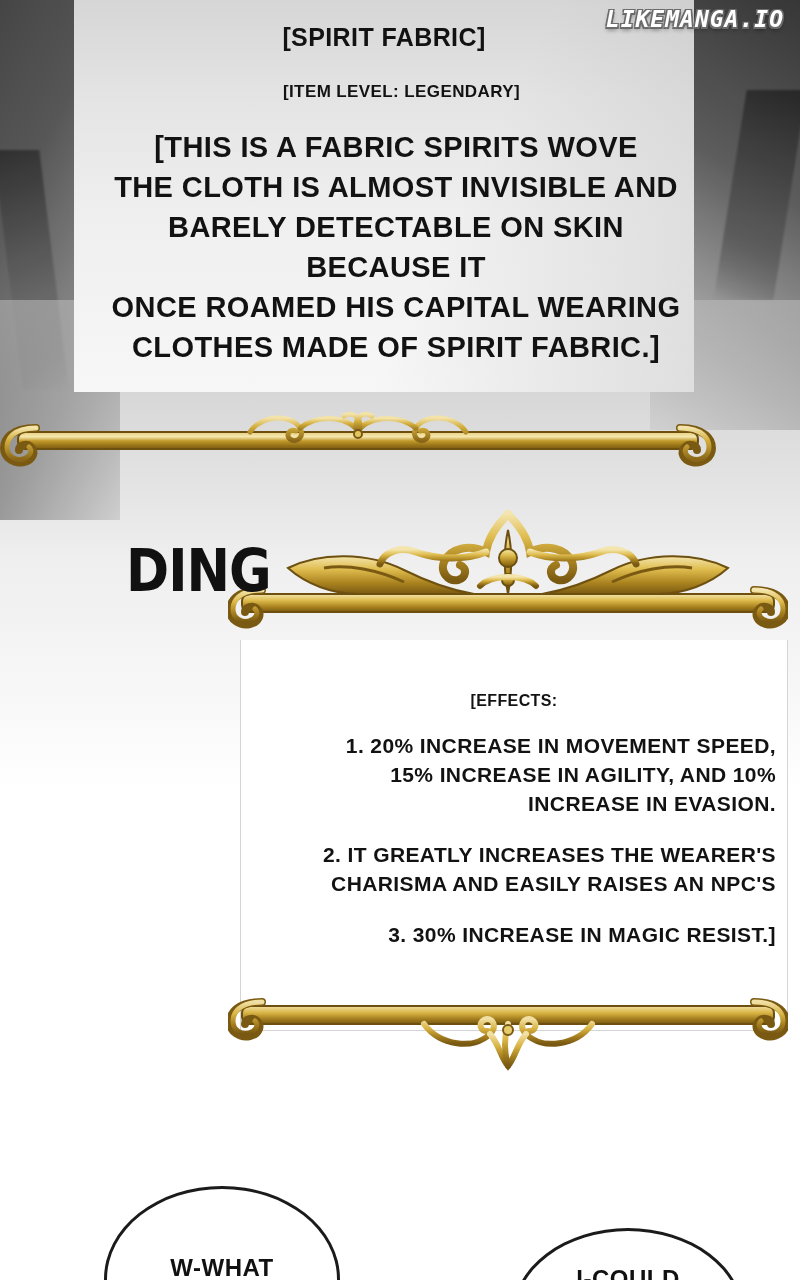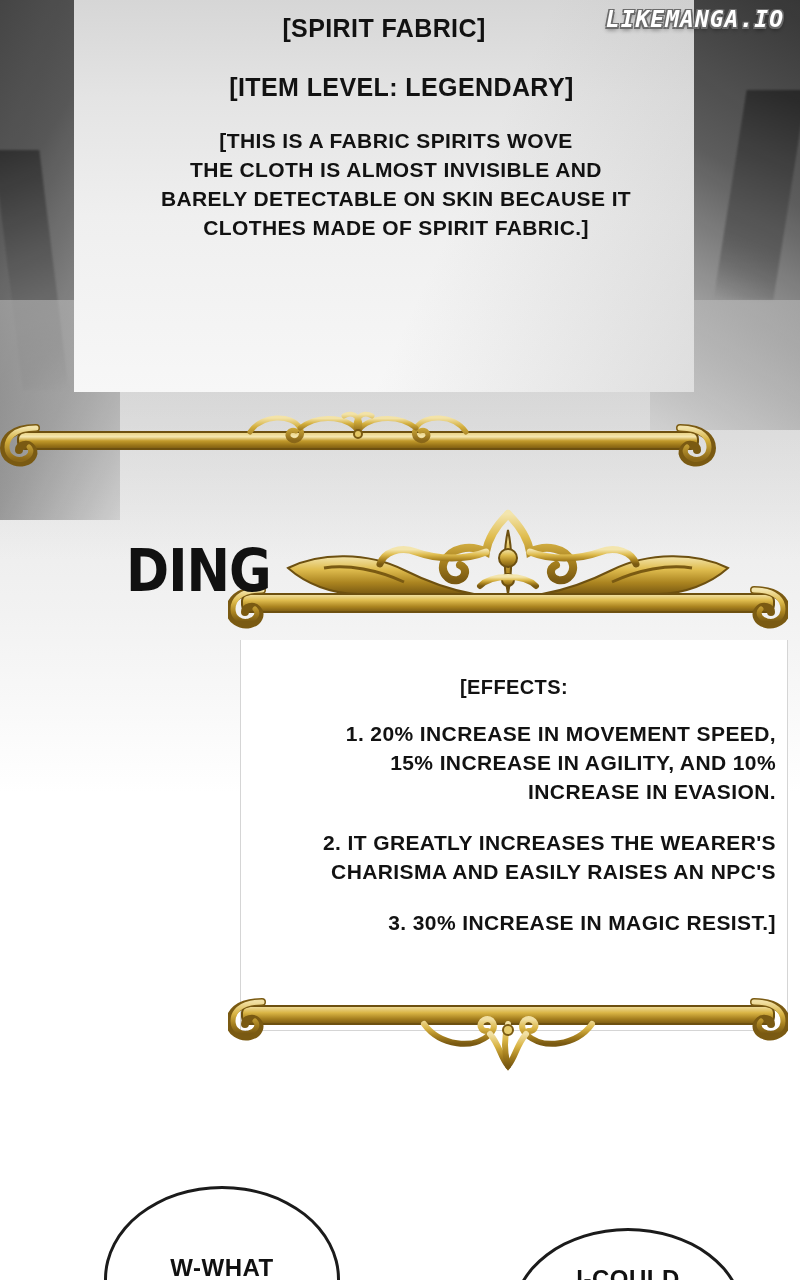--- a/index.html
+++ b/index.html
@@ -121,29 +121,29 @@
 
   .top-copy {
     position: absolute;
     left: 74px;
     top: 8px;
     width: 620px;
     z-index: 10;
   }
   .line-title {
     font-size: 25px;
-    margin: 6px 0 0 0;
+    margin: 15px 0 0 0;
   }
   .line-level {
-    font-size: 25px;
+    font-size: 17px;
     margin: 31px 0 0 0;
     padding-left: 35px;
   }
   .desc {
-    font-size: 21px;
+    font-size: 29px;
     margin: 26px 0 0 0;
     line-height: 1.38;
     padding-left: 24px;
   }
   .desc span { display: block; }
 
   
   .sfx-ding {
     position: absolute;
     left: 126px;
@@ -159,22 +159,22 @@
 
   
   .effects-copy {
     position: absolute;
     left: 252px;
     top: 676px;
     width: 524px;
     z-index: 12;
   }
   .eff-head {
-    font-size: 20px;
-    margin: 0;
+    font-size: 16px;
+    margin: 16px;
   }
   .eff-item {
     font-size: 21px;
     margin: 22px 0 0 0;
     line-height: 1.38;
   }
   .eff-item span { display: block; text-align: right; }
 
   
   .ornament { position: absolute; z-index: 20; }
@@ -227,20 +227,21 @@
 
   <div class="panel-top"></div>
 
   <div class="top-copy">
     <div class="mtext line-title">[SPIRIT FABRIC]</div>
     <div class="mtext line-level">[ITEM LEVEL: LEGENDARY]</div>
     <div class="mtext desc">
       <span>[THIS IS A FABRIC SPIRITS WOVE</span>
       <span>THE CLOTH IS ALMOST INVISIBLE AND</span>
       <span>BARELY DETECTABLE ON SKIN BECAUSE IT</span>
+      <span>ONCE ROAMED HIS CAPITAL WEARING</span>
       <span>CLOTHES MADE OF SPIRIT FABRIC.]</span>
     </div>
   </div>
 
   <svg class="ornament orn-1" viewBox="0 0 716 70">
     <defs>
       <linearGradient id="goldV" x1="0" y1="0" x2="0" y2="1">
         <stop offset="0%" stop-color="#e8cf7d"></stop>
         <stop offset="28%" stop-color="#f5e7b0"></stop>
         <stop offset="52%" stop-color="#c29a2b"></stop>

